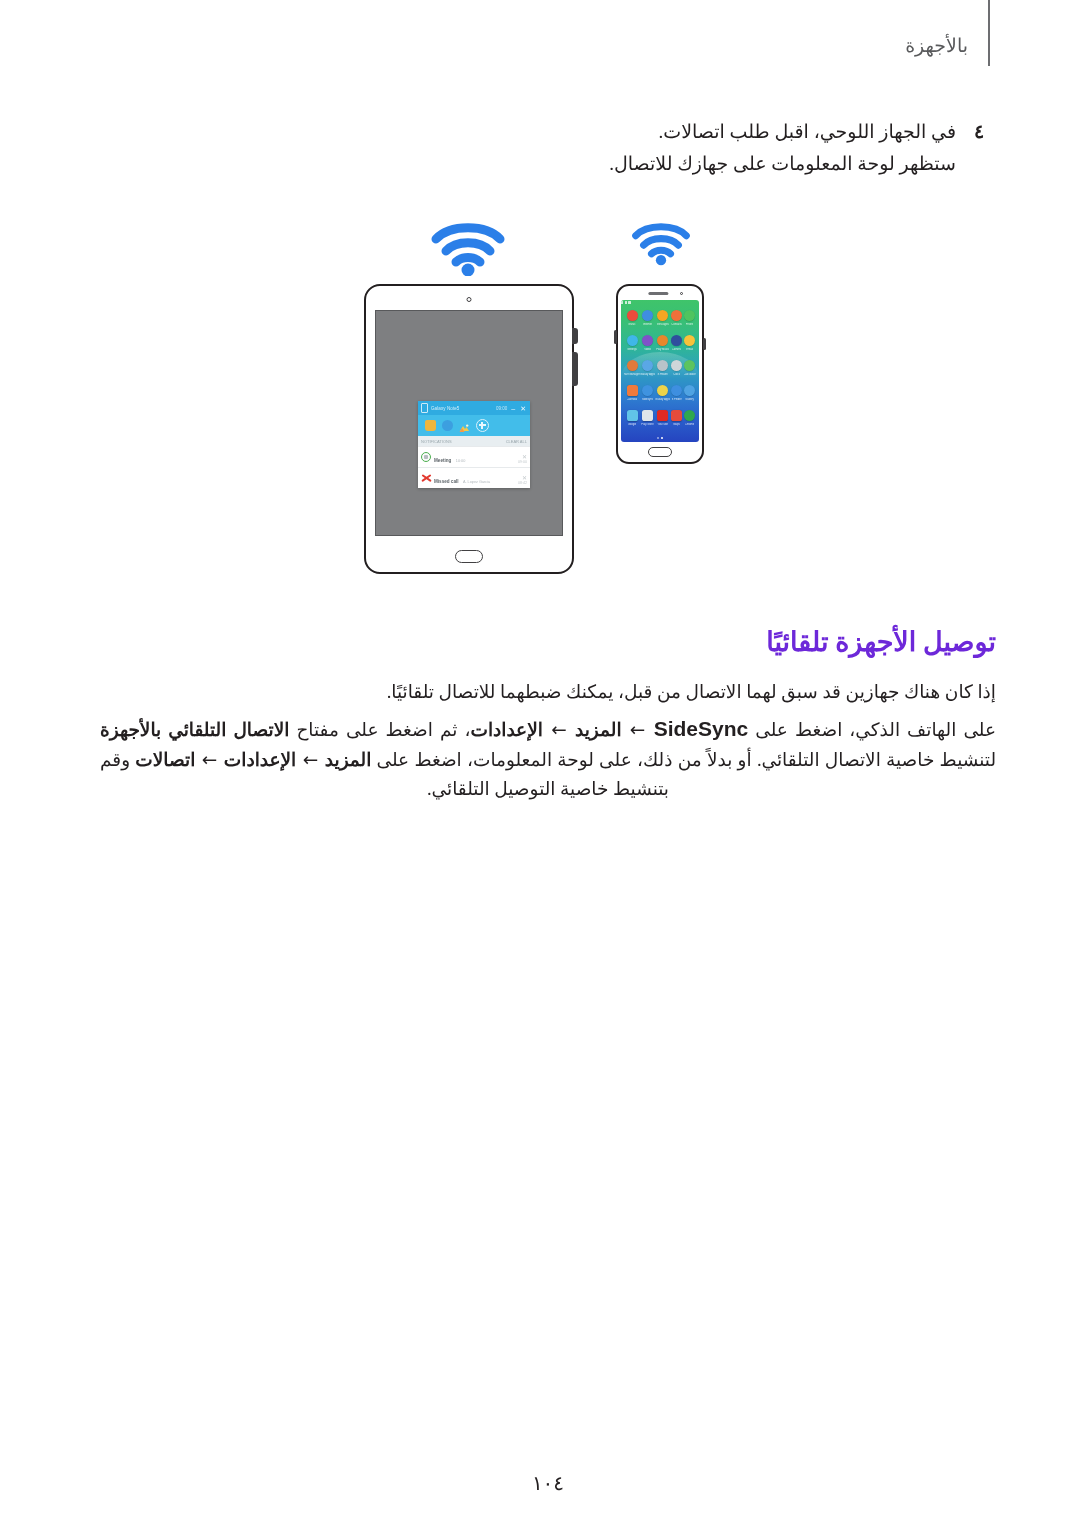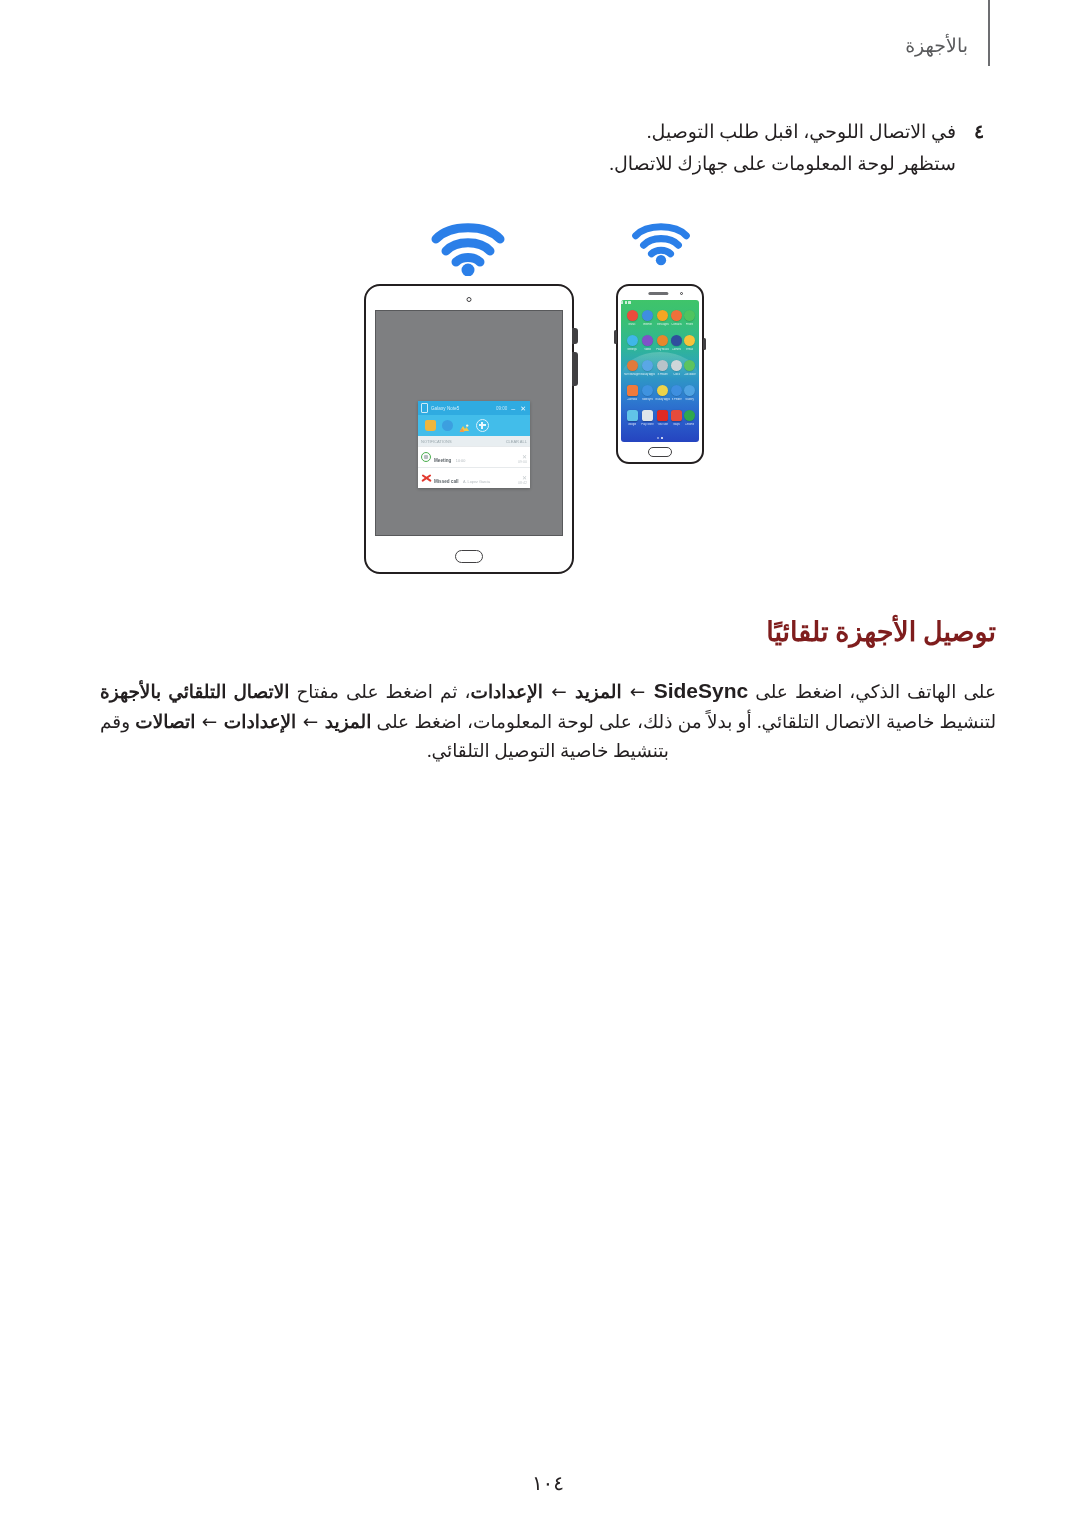--- a/index.html
+++ b/index.html
@@ -414,33 +414,33 @@
     top: 604px;
     right: 84px;
     width: 896px;
     direction: rtl;
     text-align: right;
   }
   .section-title {
     font-size: 27px;
     line-height: 40px;
     font-weight: bold;
-    color: #7f1d1d;
-    margin: 8px 0 16px 0;
+    color: #6d28d9;
+    margin: 18px 0 16px 0;
     text-align: right;
   }
   .section-body p {
     margin: 0;
     font-size: 18.5px;
     line-height: 29px;
     color: #231f20;
     text-align: right;
   }
   .section-body p.para2 {
-    margin-top: 24px;
+    margin-top: 7px;
     text-align: justify;
     text-align-last: center;
   }
   .section-body b { font-weight: bold; }
   .latin {
     font-family: "Liberation Sans", sans-serif;
     font-weight: bold;
     font-size: 21px;
     direction: ltr;
     unicode-bidi: embed;
@@ -464,21 +464,21 @@
 
 <div class="header">
   <div class="header-rule"></div>
   <div class="header-title">بالأجهزة</div>
 </div>
 
 <div class="step-block">
   <div class="step-row">
     <div class="step-num">٤</div>
     <div class="step-text">
-      <p>في الاتصال اللوحي، اقبل طلب التوصيل.</p>
+      <p>في الجهاز اللوحي، اقبل طلب اتصالات.</p>
       <p>ستظهر لوحة المعلومات على جهازك للاتصال.</p>
     </div>
   </div>
 </div>
 
 <div class="illustration">
 
   <div class="wifi" style="left:430px; top:6px;">
     <svg width="76" height="58" viewBox="0 0 76 58">
       <g fill="none" stroke="#2b7fe8" stroke-linecap="round">
@@ -681,20 +681,21 @@
       </div>
     </div>
     <div class="phone-home"></div>
   </div>
 
 </div>
 
 <div class="section">
   <h2 class="section-title">توصيل الأجهزة تلقائيًا</h2>
   <div class="section-body">
+    <p>إذا كان هناك جهازين قد سبق لهما الاتصال من قبل، يمكنك ضبطهما للاتصال تلقائيًا.</p>
     <p class="para2">
       <span>على الهاتف الذكي، اضغط على </span><span class="latin">SideSync</span><span class="arrow"> ← </span><b>المزيد</b><span class="arrow"> ← </span><b>الإعدادات</b><span>، ثم اضغط على مفتاح </span><b>الاتصال التلقائي بالأجهزة</b><span> لتنشيط خاصية الاتصال التلقائي. أو بدلاً من ذلك، على لوحة المعلومات، اضغط على </span><b>المزيد</b><span class="arrow"> ← </span><b>الإعدادات</b><span class="arrow"> ← </span><b>اتصالات</b><span> وقم بتنشيط خاصية التوصيل التلقائي.</span>
     </p>
   </div>
 </div>
 
 <div class="footer">
   <span>١٠٤</span>
 </div>
 

